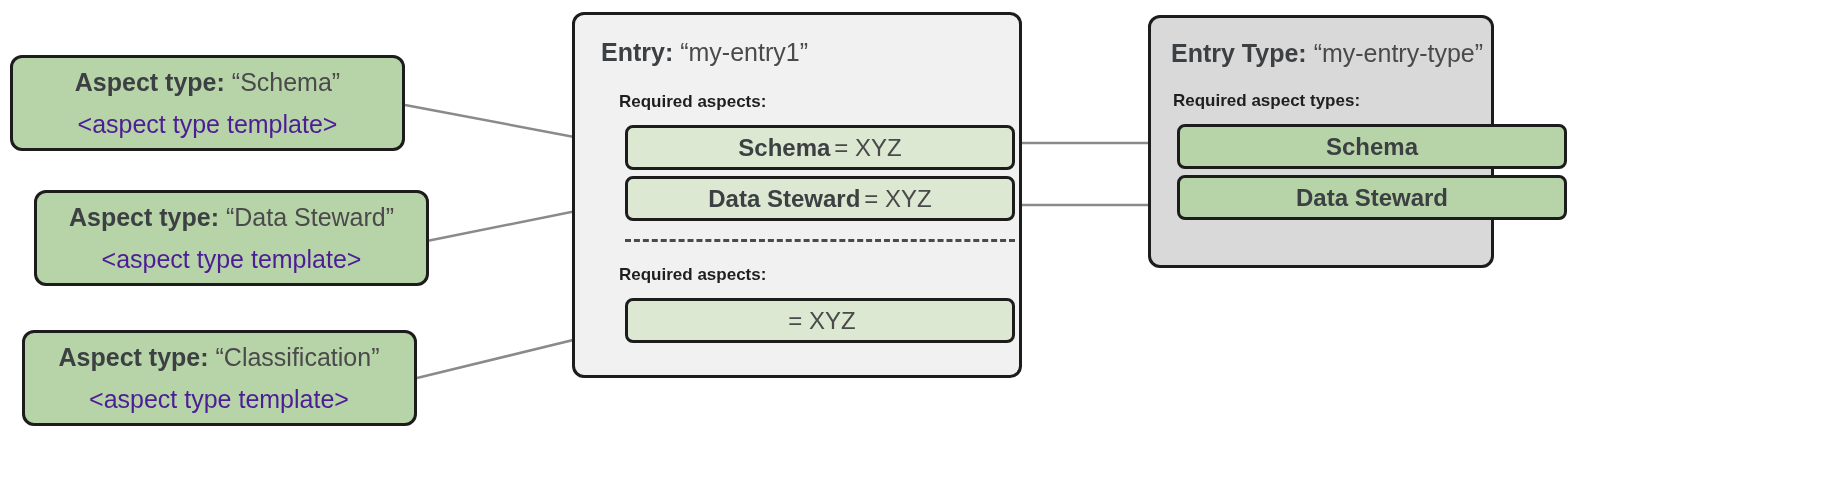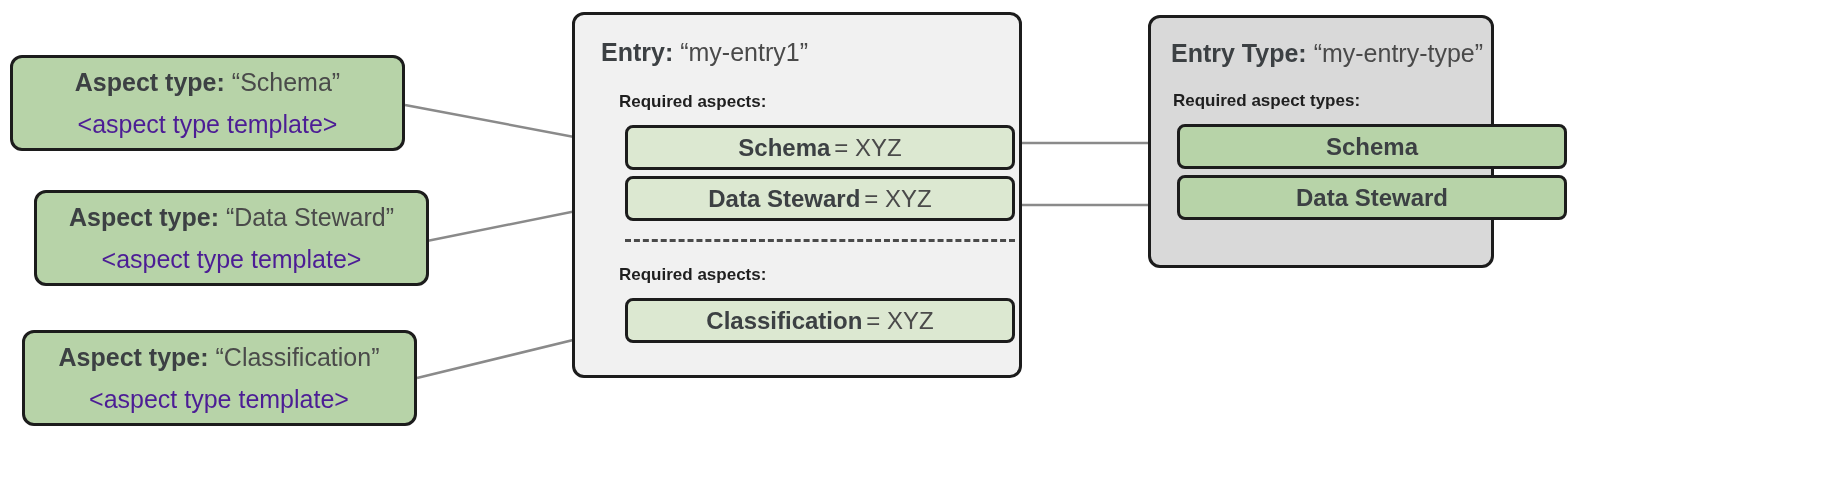--- a/index.html
+++ b/index.html
@@ -220,21 +220,20 @@
     <div class="aspect-row">
       <b>Data Steward</b>
       <span class="val">= XYZ</span>
     </div>
 
     <div class="divider-dashed"></div>
 
     <div class="section-label">Required aspects:</div>
 
     <div class="aspect-row">
-      <b>Classification</b>
       <span class="val">= XYZ</span>
     </div>
   </div>
 
   <div id="entry-type-panel" class="card">
     <div class="panel-title">
       <b>Entry Type:</b>
       <span class="quoted">“my-entry-type”</span>
     </div>
 

